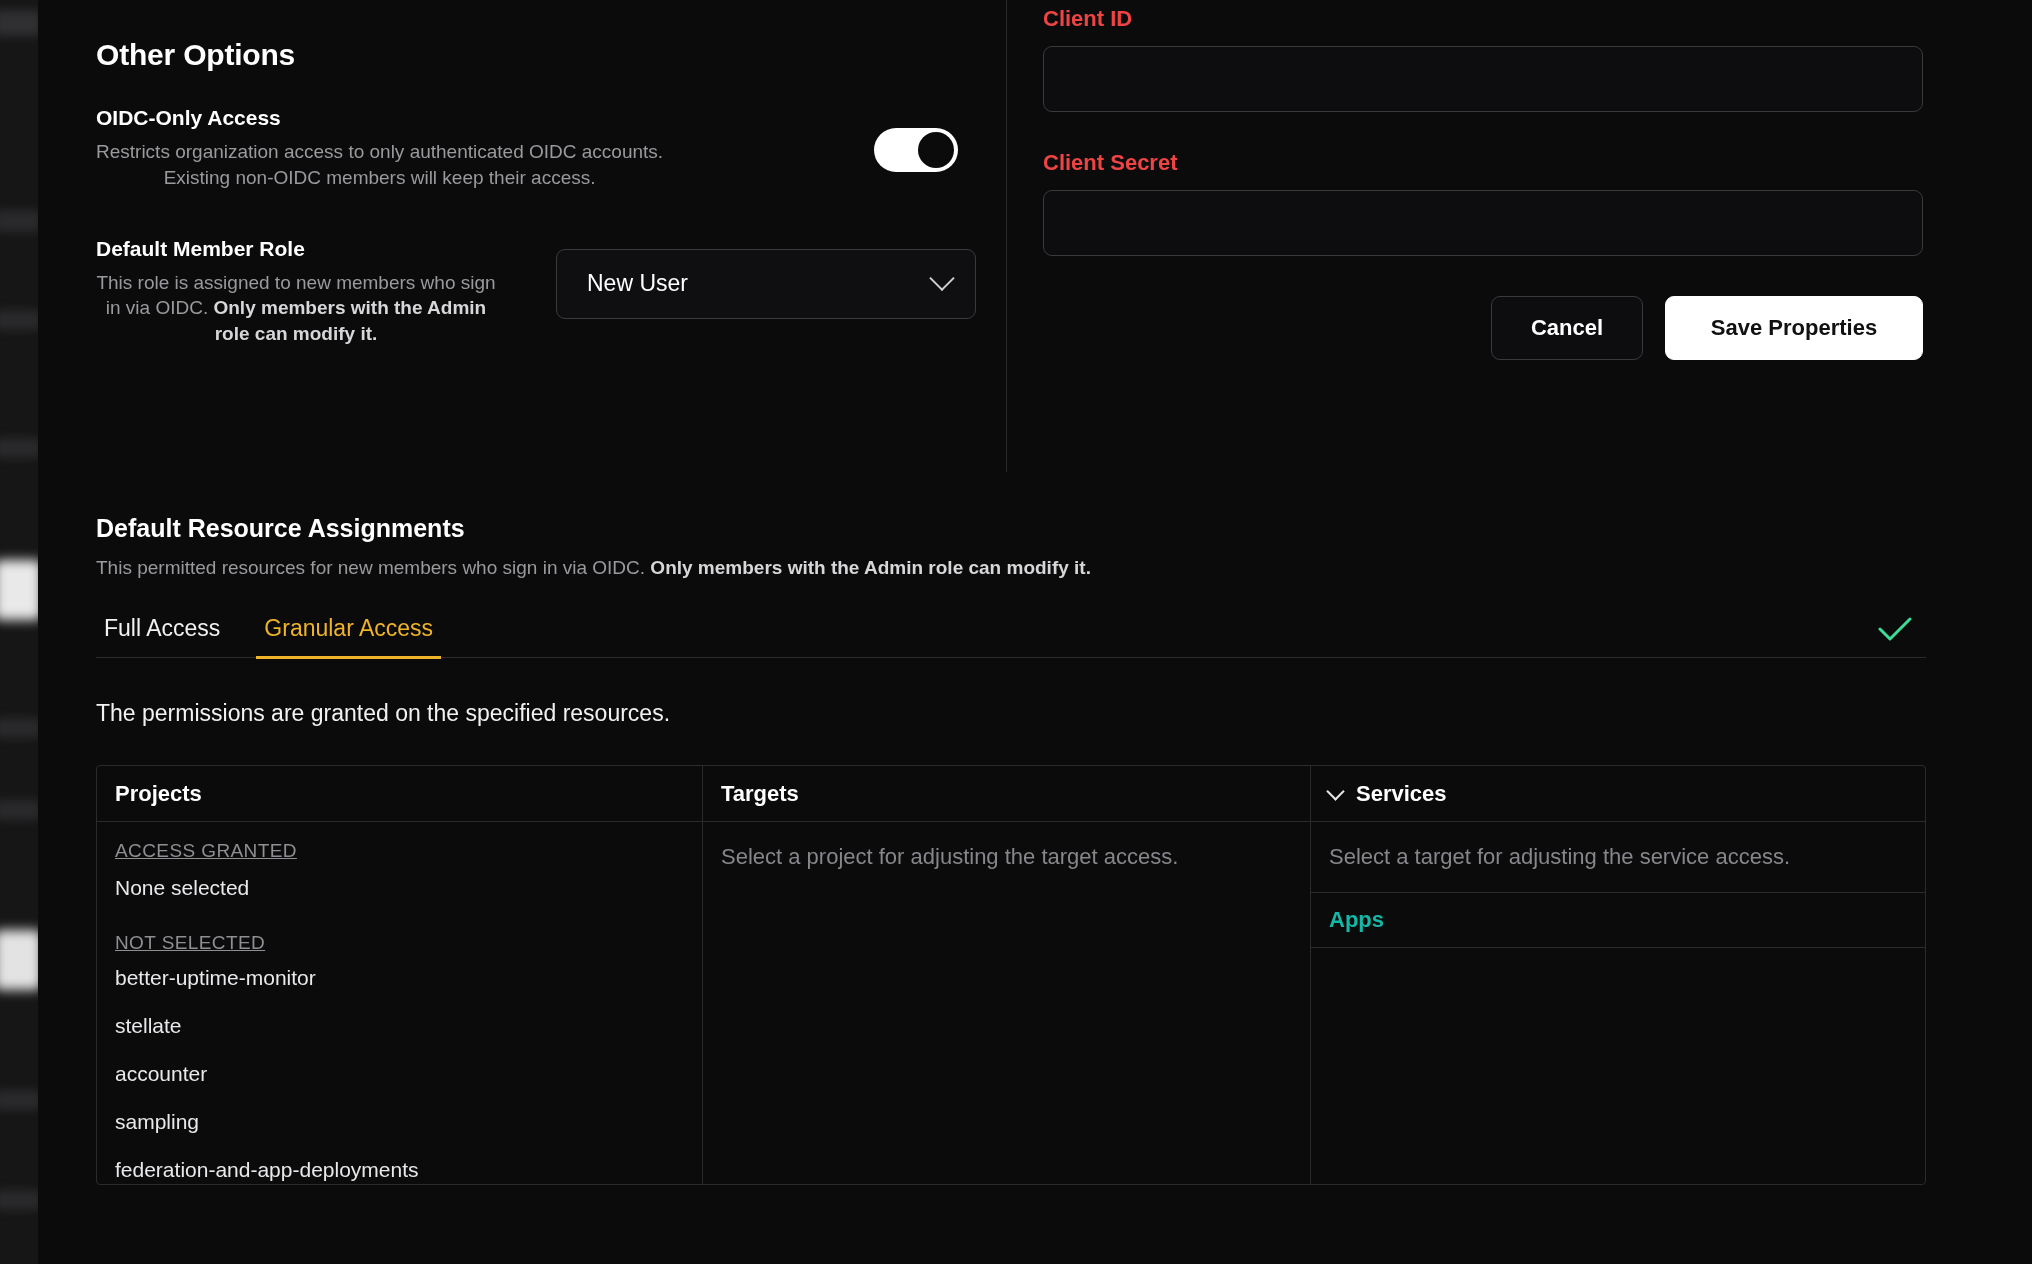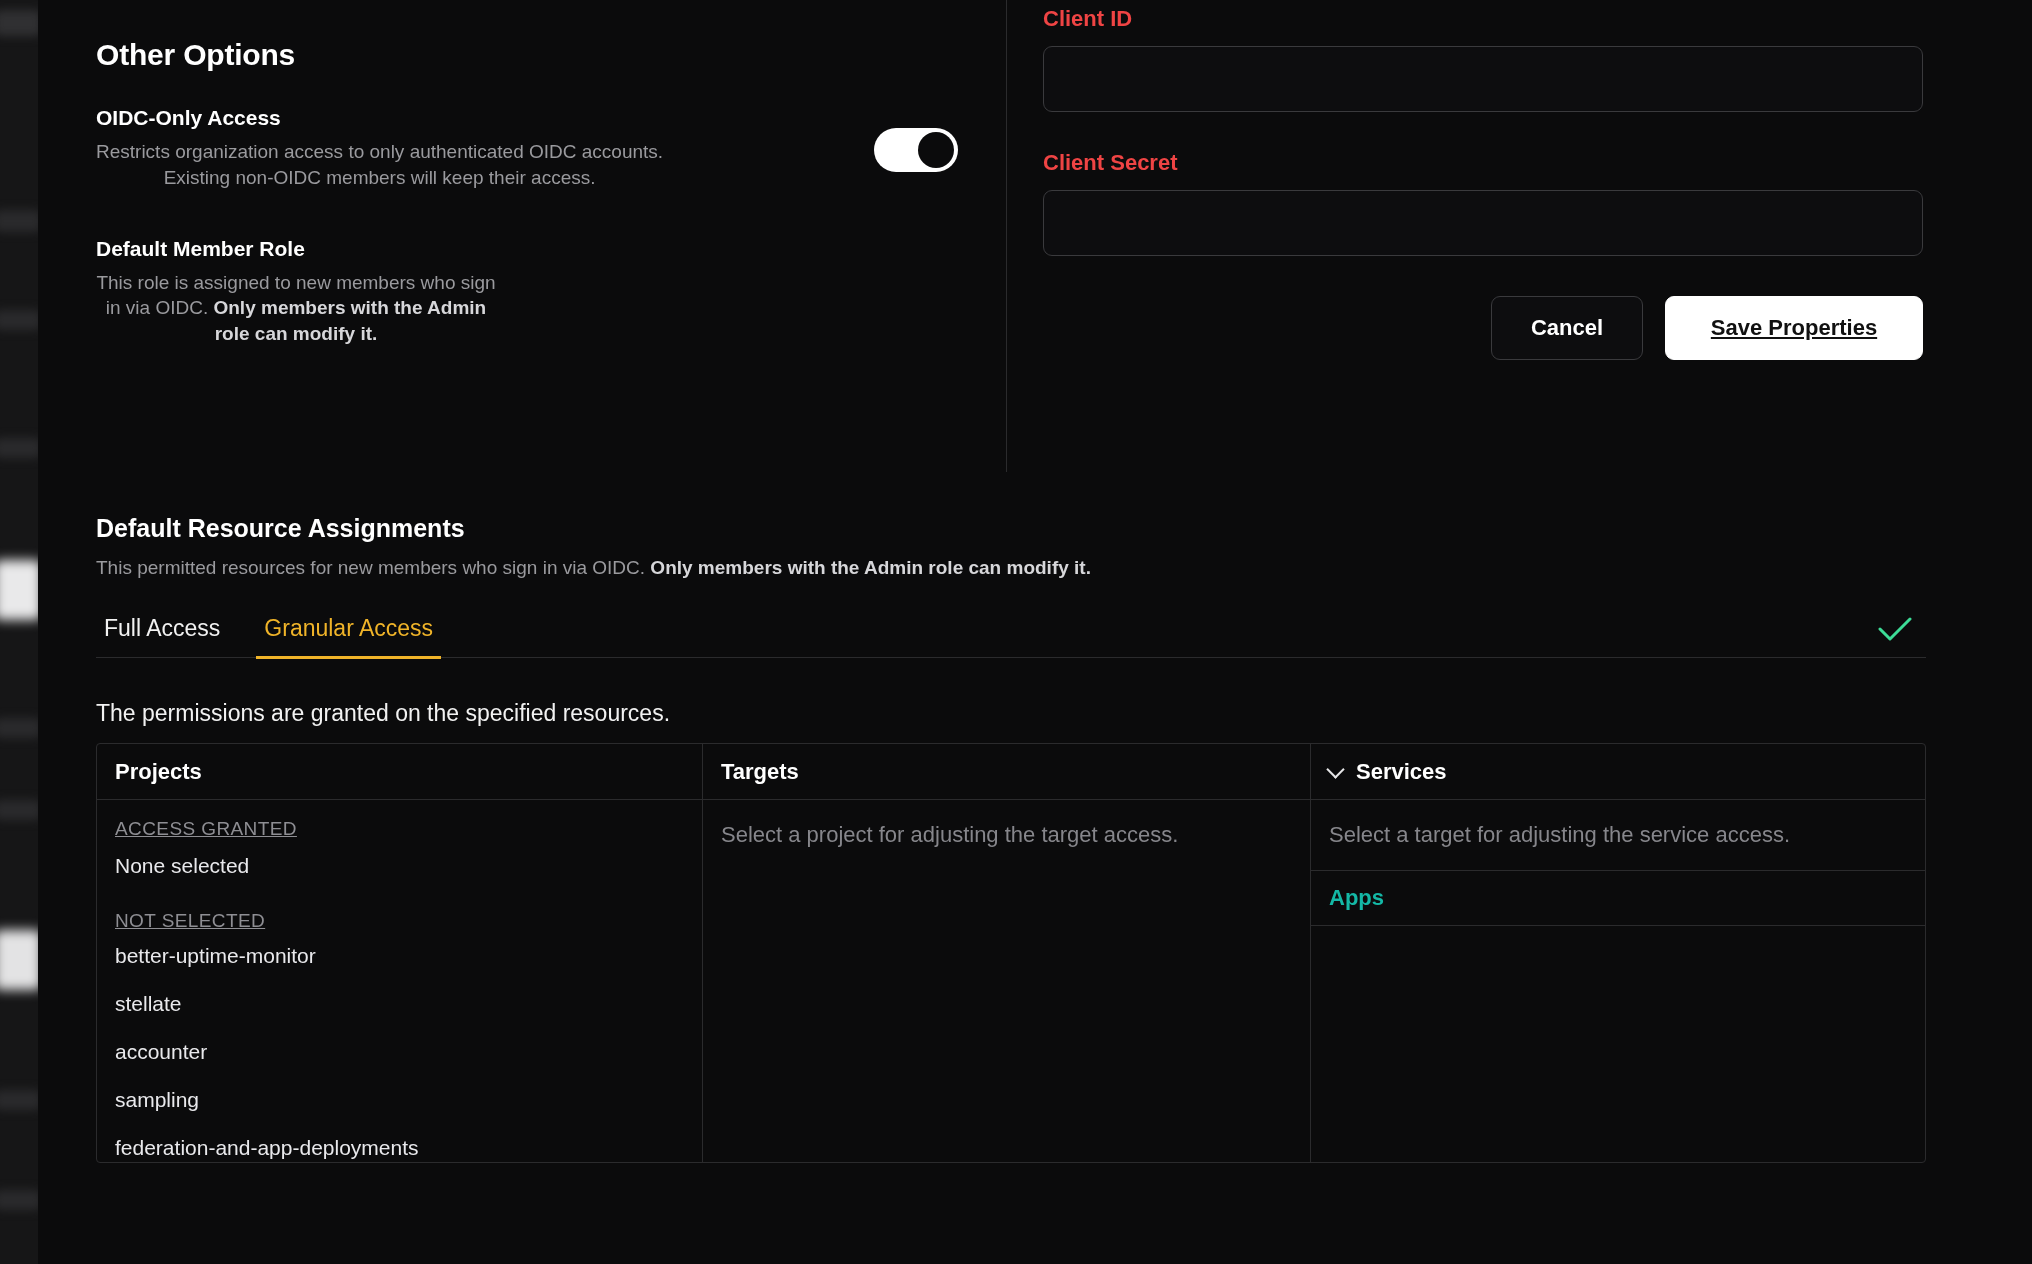--- a/index.html
+++ b/index.html
@@ -105,21 +105,21 @@
   }
   .text-input::placeholder { color: #6a6a6e; }
   .field-gap { height: 38px; }
 
   .btn-row { display: flex; justify-content: flex-end; gap: 22px; margin-top: 40px; width: 880px; }
   .btn {
     height: 64px; border-radius: 9px; font-size: 22px; font-weight: 700;
     display: flex; align-items: center; justify-content: center; cursor: pointer;
   }
   .btn.cancel { width: 152px; background: #0d0d0f; border: 1px solid #3a3a3d; color: #fff; }
-  .btn.primary { width: 258px; background: #fff; color: #111; border: 1px solid #fff; text-decoration: underline; }
+  .btn.primary { width: 258px; background: #fff; color: #111; border: 1px solid #fff; }
 
   
   .lower { margin-top: 42px; }
   .lower-title { font-size: 25px; font-weight: 700; color: #fff; }
   .lower-desc { font-size: 19px; color: #9a9a9e; margin-top: 14px; }
   .lower-desc .emph { color: #d7d7da; font-weight: 700; }
 
   .tabs-wrap {
     display: flex; align-items: center; justify-content: space-between;
     margin-top: 36px; border-bottom: 1px solid #2b2b2d; padding-bottom: 0;
@@ -130,21 +130,21 @@
     font-size: 23px; color: #f2f2f2; padding: 0 8px 14px 8px; cursor: pointer;
     border-bottom: 3px solid transparent; margin-bottom: -2px;
   }
   .tab.active { color: #f0b429; border-bottom-color: #f0b429; }
   .check { margin-bottom: 10px; margin-right: 14px; }
 
   .perm-note { font-size: 23px; color: #f2f2f2; margin-top: 42px; }
 
   
   .tbl {
-    margin-top: 16px; width: 1830px; border: 1px solid #2b2b2d; border-radius: 4px;
+    margin-top: 38px; width: 1830px; border: 1px solid #2b2b2d; border-radius: 4px;
     display: flex; height: 420px; overflow: hidden;
   }
   .tcol { border-right: 1px solid #2b2b2d; }
   .tcol:last-child { border-right: none; }
   .tcol.projects { width: 606px; }
   .tcol.targets { width: 608px; }
   .tcol.services { flex: 1; }
 
   .thead {
     height: 56px; display: flex; align-items: center; padding: 0 18px;
@@ -205,20 +205,24 @@
             <div class="toggle">
               <div class="knob"></div>
             </div>
           </div>
 
           <div class="opt-row second">
             <div class="opt-text narrow">
               <div class="opt-label">Default Member Role</div>
               <div class="opt-desc"><span>This role is assigned to new members who sign in via OIDC. </span><span class="emph">Only members with the Admin role can modify it.</span></div>
             </div>
+            <div class="select">
+              <span class="val">New User</span>
+              <span class="chev"></span>
+            </div>
           </div>
         </div>
 
         <div class="divider-v"></div>
 
         <div class="col-right">
           <div class="field-label first">Client ID</div>
           <input class="text-input" type="text" value="" placeholder="" style="">
 
           <div class="field-gap"></div>

